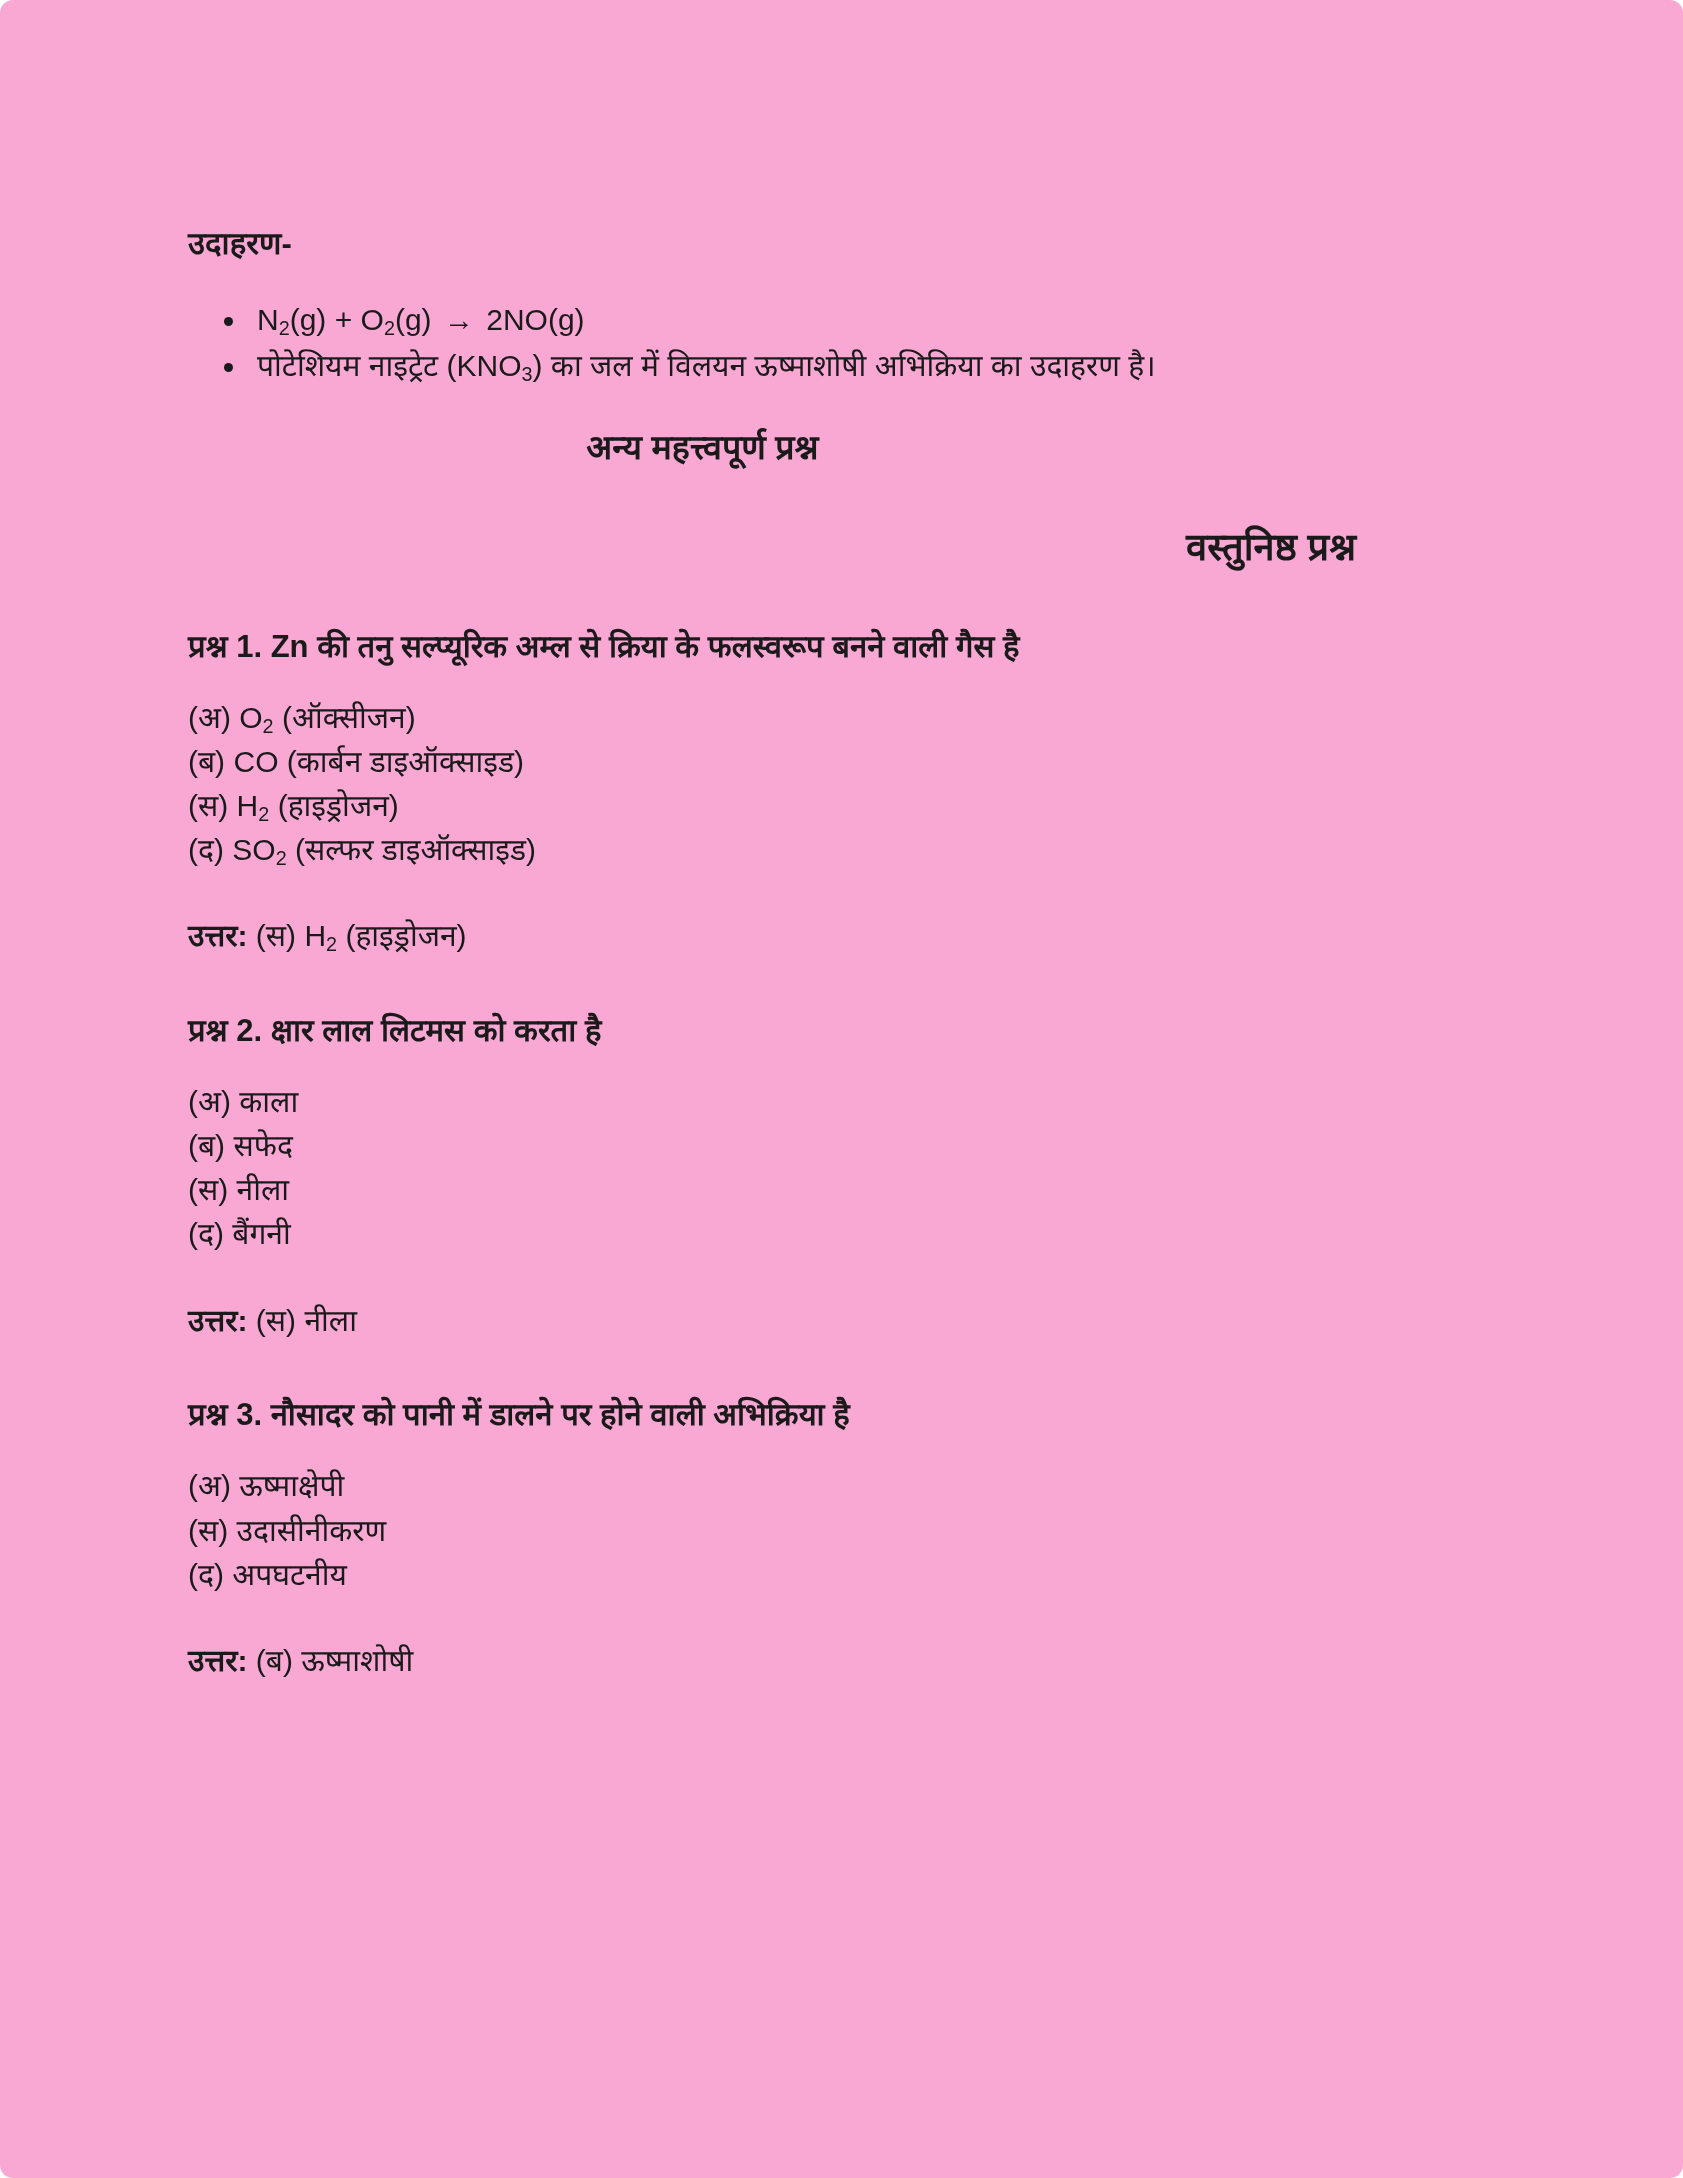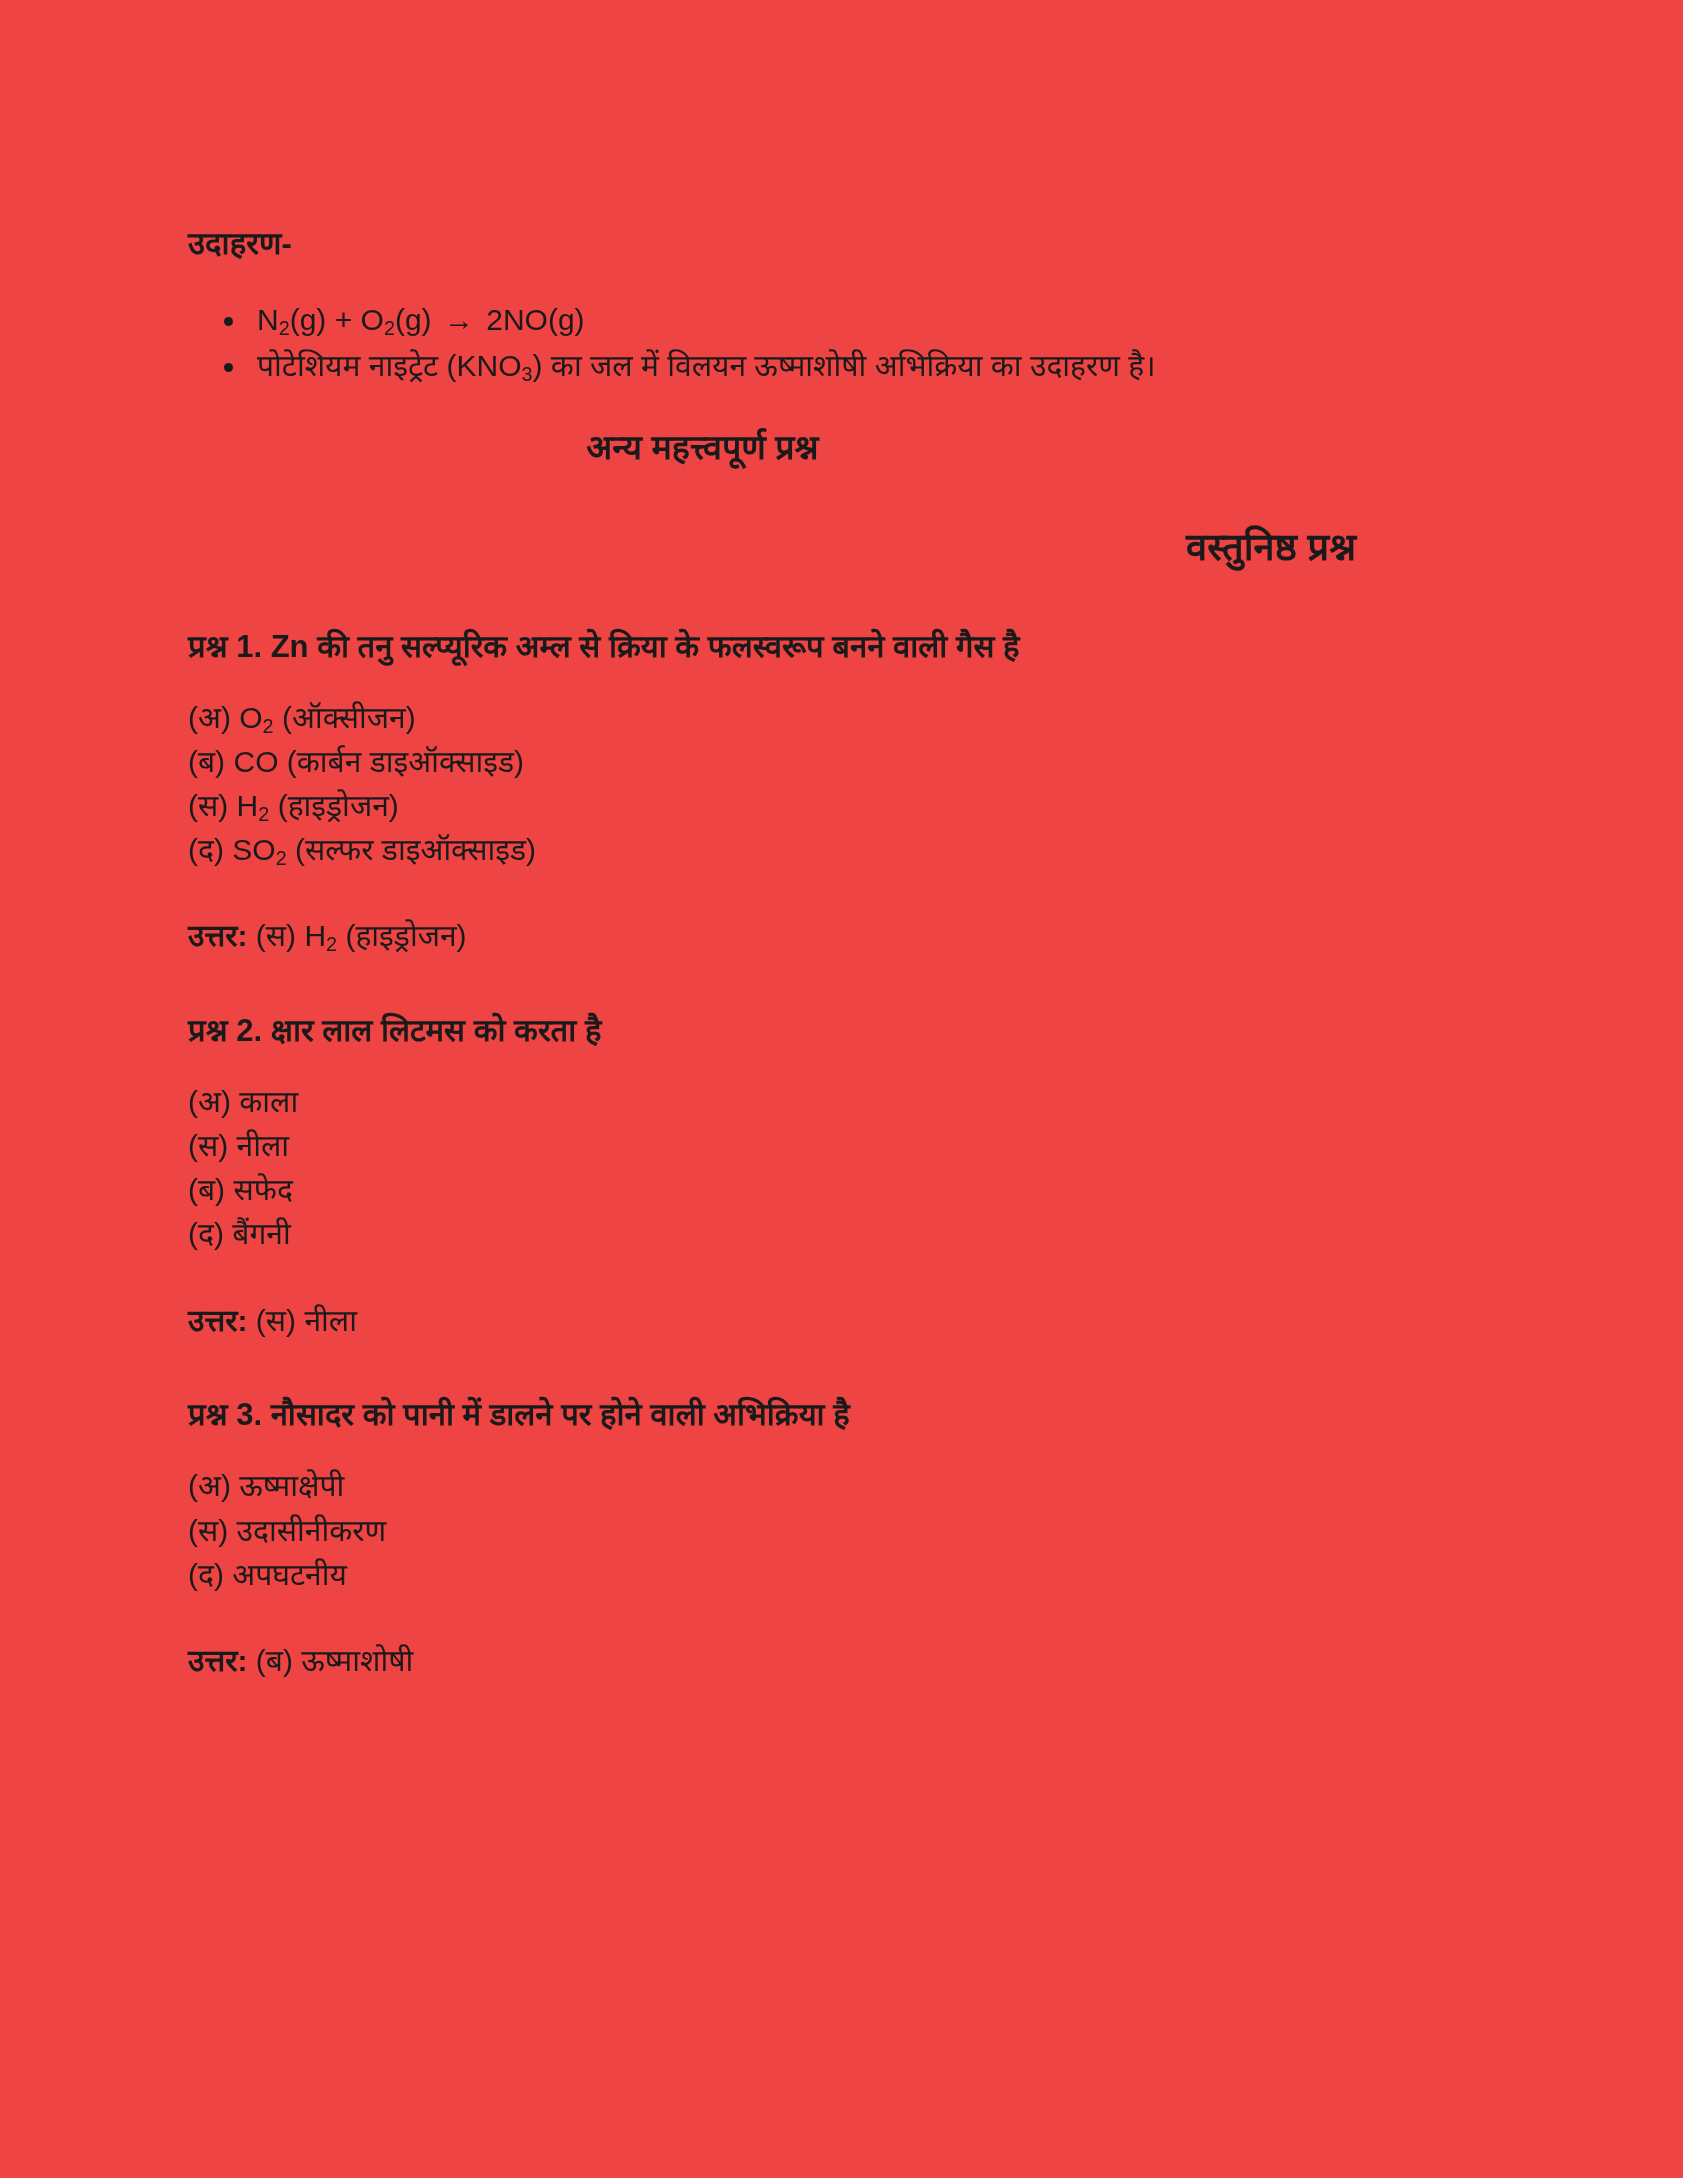--- a/index.html
+++ b/index.html
@@ -12,24 +12,25 @@
     width: 1683px;
     height: 2178px;
     font-family: "Liberation Sans", "DejaVu Sans", sans-serif;
     color: #1a1a1a;
     -webkit-font-smoothing: antialiased;
   }
   .page {
     position: relative;
     width: 1683px;
     height: 2178px;
-    background: #ef4444;
+    background: #f9a8d4;
     box-sizing: border-box;
     padding: 0;
     overflow: hidden;
+    border-radius: 13px;
   }
   .content {
     position: absolute;
     left: 188px;
     top: 223px;
     width: 1168px;
   }
 
   
   .h-example {
@@ -168,26 +169,26 @@
     <div class="q-title">
       <span>प्रश्न 2.</span>
       <span>क्षार लाल लिटमस को करता है</span>
     </div>
     <ul class="options">
       <li>
         <span>(अ)</span>
         <span>काला</span>
       </li>
       <li>
+        <span>(ब)</span>
+        <span>सफेद</span>
+      </li>
+      <li>
         <span>(स)</span>
         <span>नीला</span>
-      </li>
-      <li>
-        <span>(ब)</span>
-        <span>सफेद</span>
       </li>
       <li>
         <span>(द)</span>
         <span>बैंगनी</span>
       </li>
     </ul>
     <div class="answer">
       <span class="lbl">उत्तर:</span>
       <span>(स)</span>
       <span>नीला</span>

